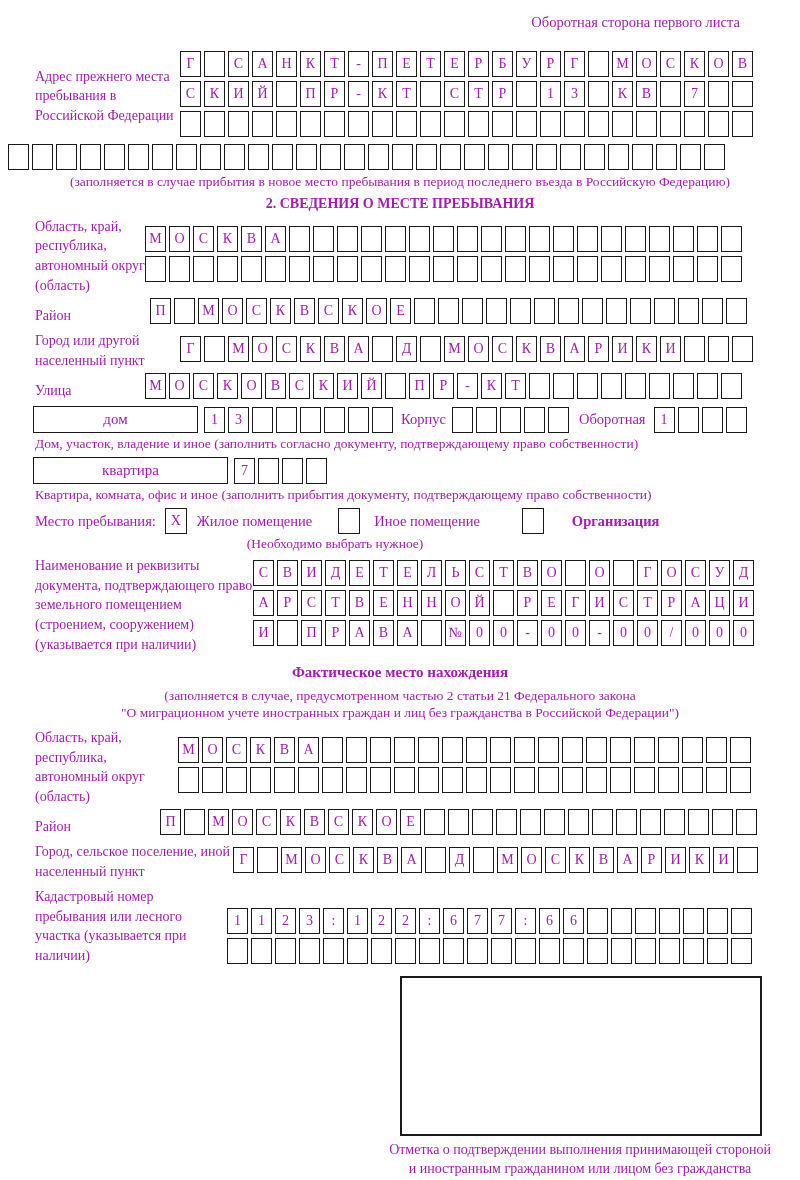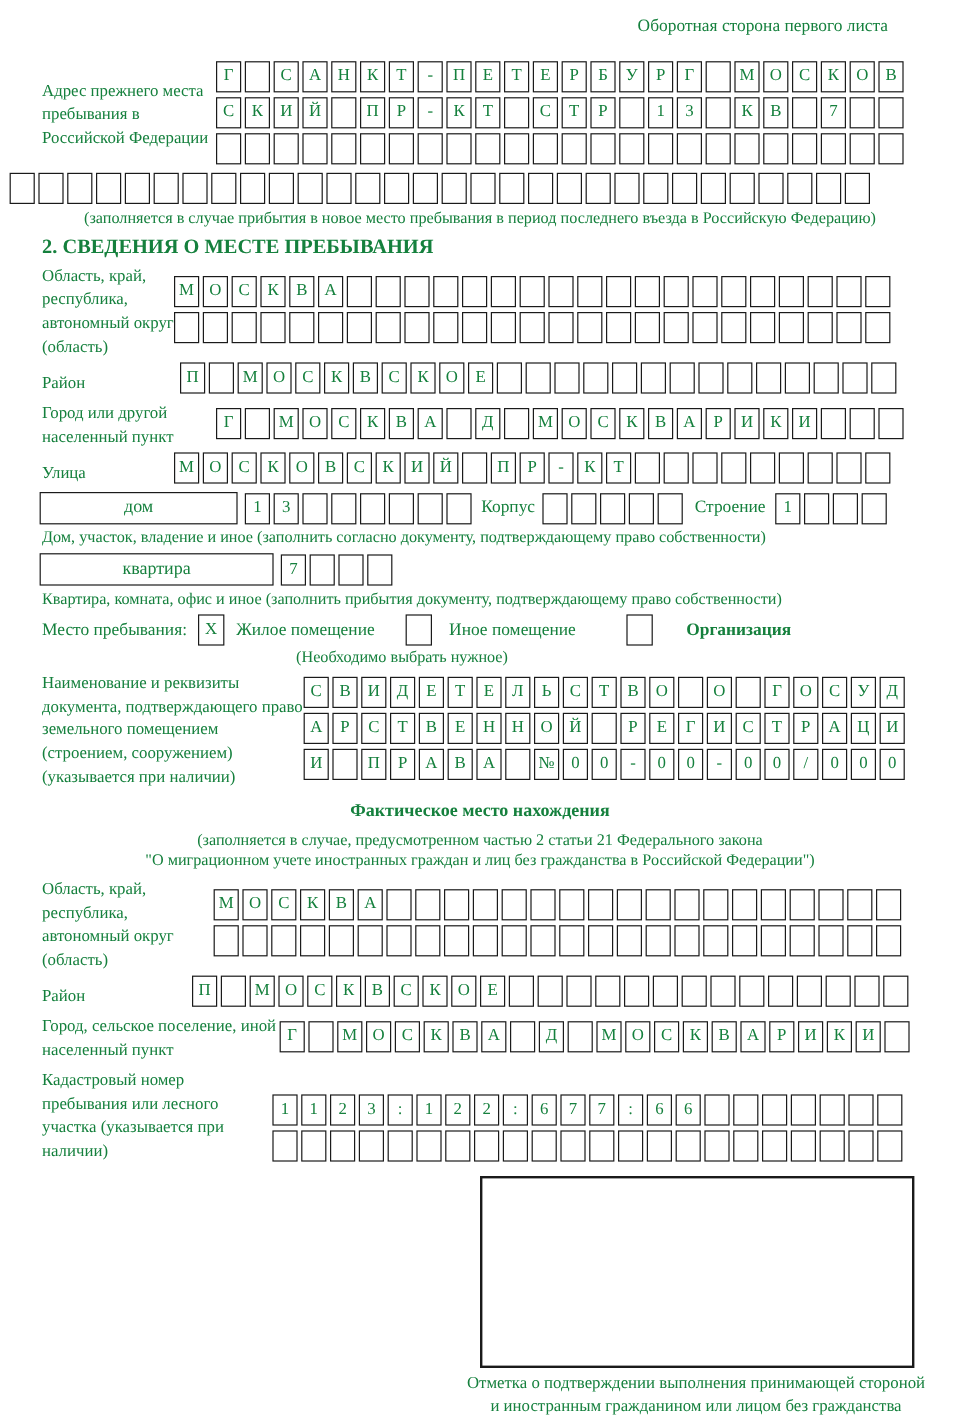--- a/index.html
+++ b/index.html
@@ -1,35 +1,35 @@
 <!DOCTYPE html>
 <html><head>
 <meta charset="utf-8">
 <style>
   html,body{margin:0;padding:0;background:#fff;}
   .sheet{
     width:800px;height:1180px;box-sizing:border-box;
-    padding:14px 35px 0 35px;background:#fff;color:#15803d;
+    padding:14px 35px 0 35px;background:#fff;color:#a21caf;
     font-family:"Liberation Serif","DejaVu Serif",serif;
     overflow:hidden;position:relative;
   }
   .hdr-note{text-align:right;font-size:14.5px;padding-right:25px;margin-bottom:20px;}
   .frow{display:flex;align-items:center;margin-bottom:3px;}
   .flabel{font-size:14px;line-height:1.4;flex:none;}
   .fcells{flex:none;}
   .cellrow{display:flex;gap:3px;margin-bottom:4px;}
   .cell{
     width:21px;height:26px;flex:none;box-sizing:border-box;
     border:1.7px solid #1a1a1a;display:flex;align-items:center;justify-content:center;
     font-size:14px;line-height:1;
   }
   .fullrow{margin-left:-27px;margin-top:0;}
   .note{font-size:13.5px;line-height:1.25;}
   .note.center{text-align:center;}
-  .h2{font-size:17px;font-weight:bold;margin:5px 0 5px 0;}
+  .h2{font-size:14px;font-weight:bold;text-align:center;margin:5px 0 5px 0;}
   .inline-row{display:flex;align-items:center;margin-bottom:3px;}
   .inputrect{
     height:27px;box-sizing:border-box;border:1.7px solid #1a1a1a;
     display:flex;align-items:center;justify-content:center;font-size:15px;flex:none;
   }
   .ilabel{font-size:14.5px;flex:none;}
   .chk{
     width:22px;height:26px;flex:none;box-sizing:border-box;border:1.7px solid #1a1a1a;
     display:flex;align-items:center;justify-content:center;font-size:14px;
   }
@@ -339,21 +339,21 @@
         <div class="cell"></div>
       </div>
     <div class="ilabel" style="margin-left:8px;">Корпус</div>
     <div class="cellrow" style="margin:0 0 0 6px;">
         <div class="cell"></div>
         <div class="cell"></div>
         <div class="cell"></div>
         <div class="cell"></div>
         <div class="cell"></div>
       </div>
-    <div class="ilabel" style="margin-left:10px;">Строение</div>
+    <div class="ilabel" style="margin-left:10px;">Оборотная</div>
     <div class="cellrow" style="margin:0 0 0 8px;">
         <div class="cell">1</div>
         <div class="cell"></div>
         <div class="cell"></div>
         <div class="cell"></div>
       </div>
   </div>
   <div class="note">Дом, участок, владение и иное (заполнить согласно документу, подтверждающему право собственности)</div>
 
   <div class="inline-row" style="margin-top:4px;margin-left:-2px;">

